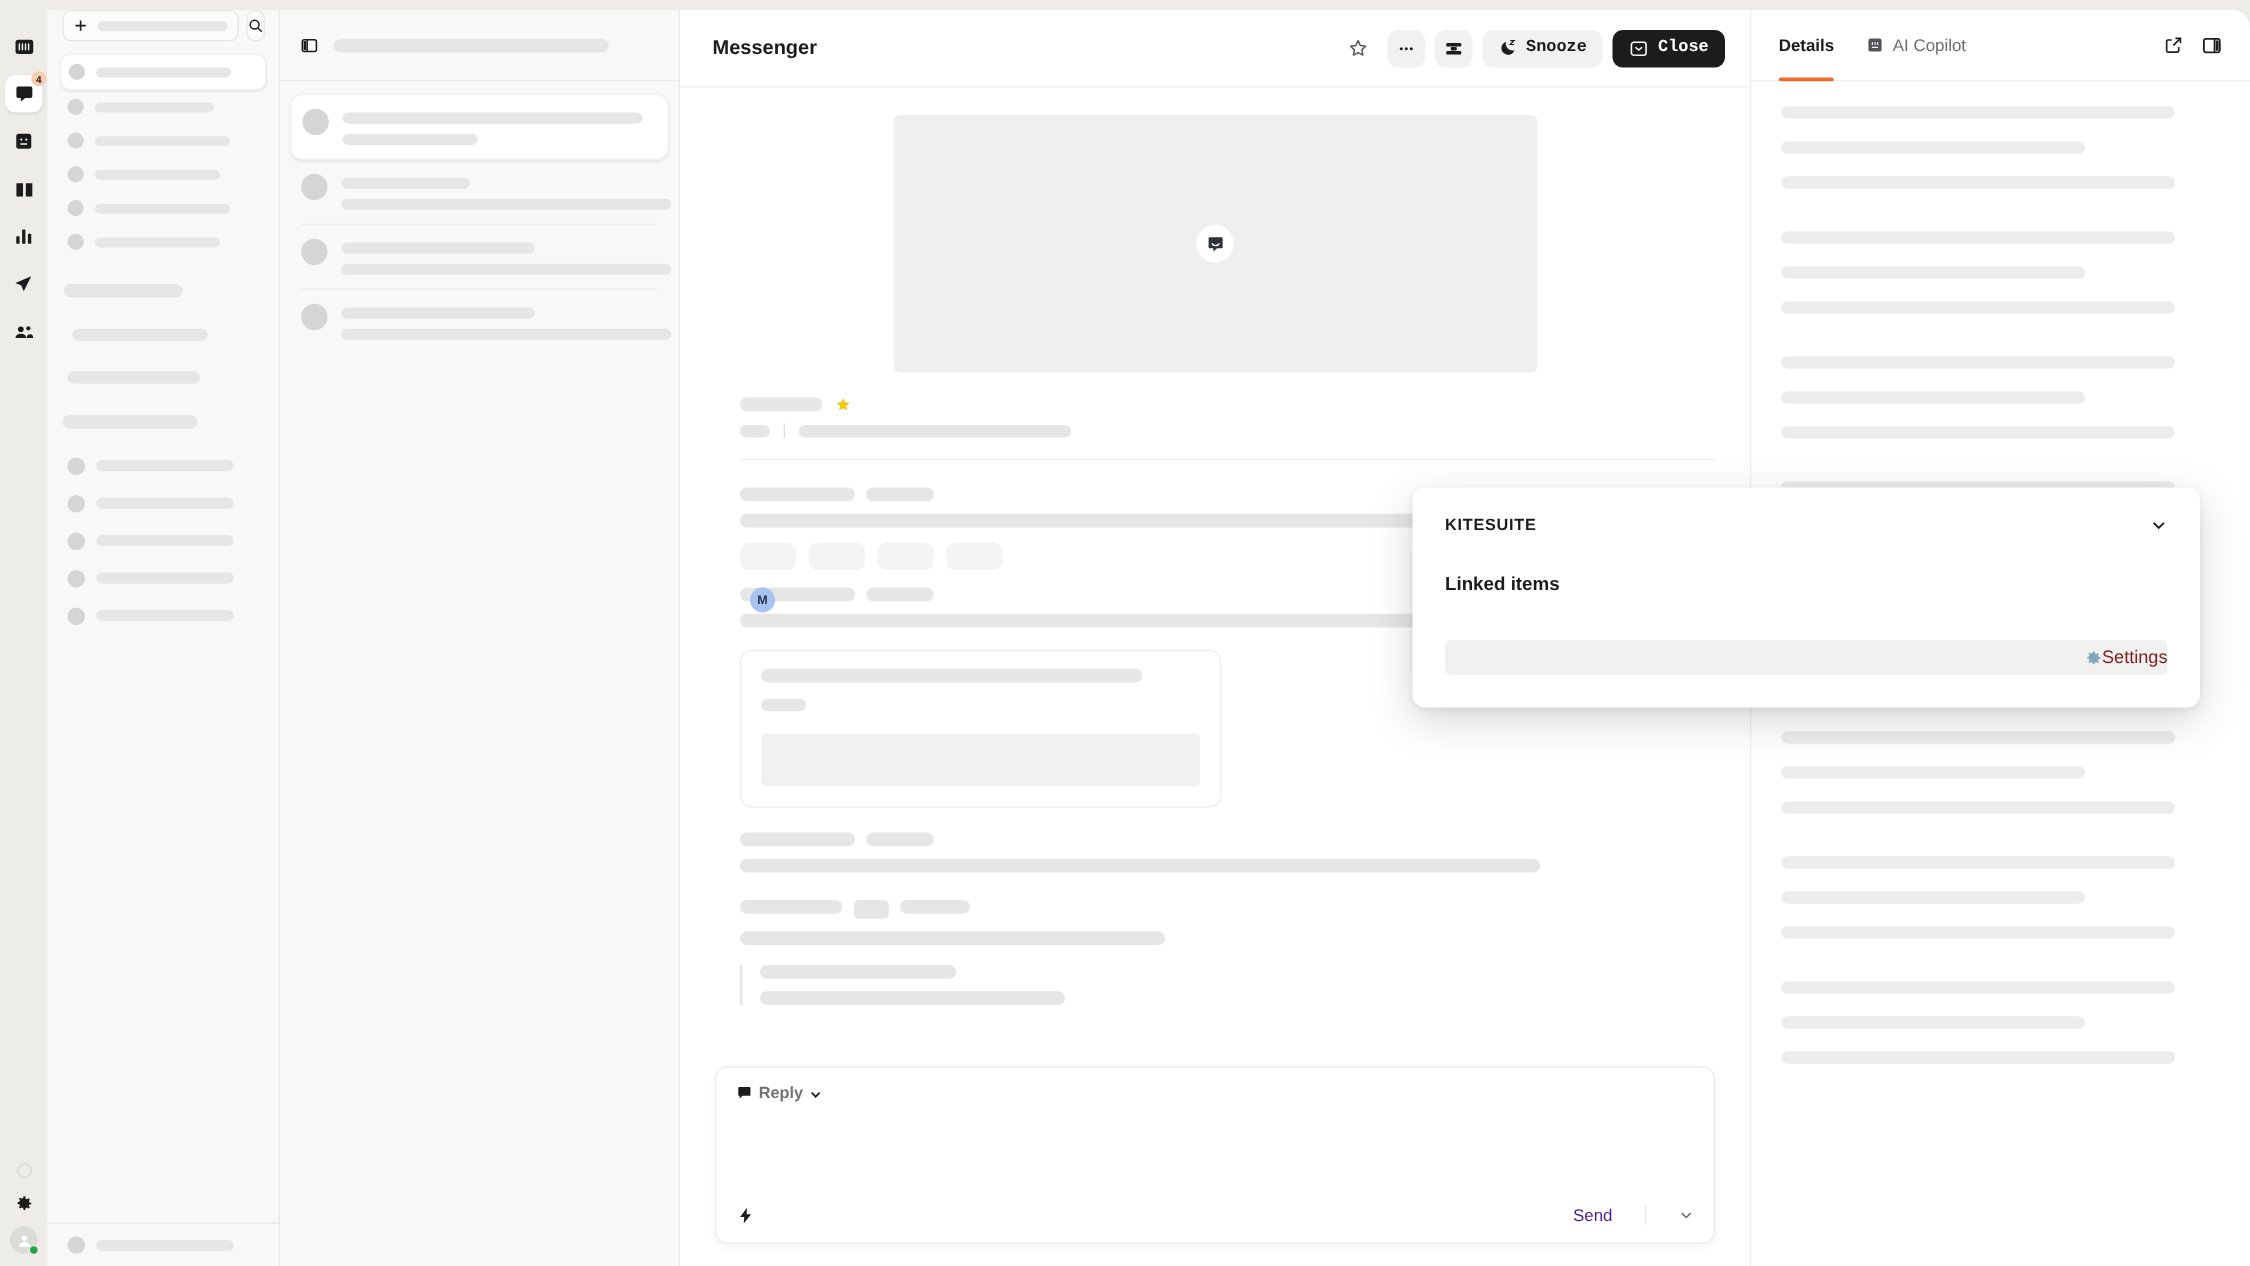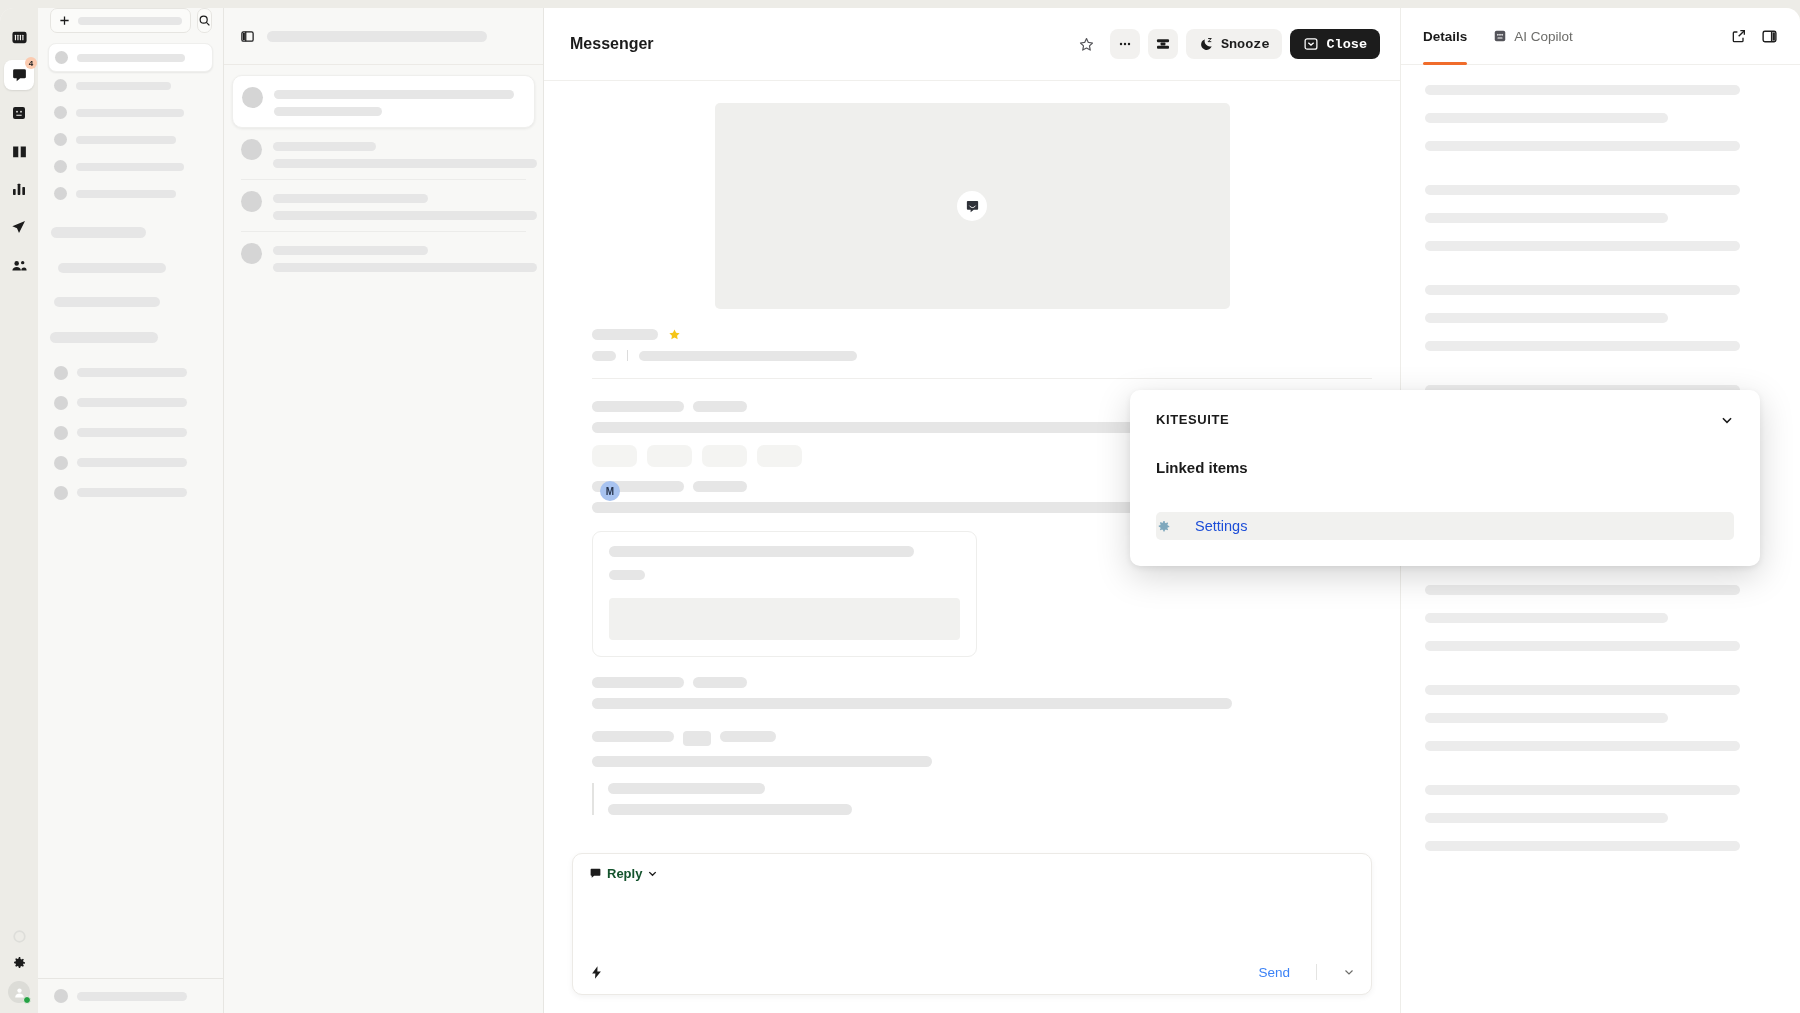--- a/index.html
+++ b/index.html
@@ -84,21 +84,21 @@
   .convo-head { height: 57px; display: flex; align-items: center; gap: 12px;
                 padding: 0 16px; border-bottom: 1px solid #eceae6; }
   .convo-list { padding: 10px 8px; }
   .cv { display: flex; gap: 11px; padding: 11px 9px; border-radius: 10px; }
   .cv.sel { background: #fff; box-shadow: 0 1px 3px rgba(0,0,0,.07); border: 1px solid #efefed; }
   .cv-txt { flex: 1; display: flex; flex-direction: column; gap: 8px; padding-top: 3px; }
   .cv-div { height: 1px; background: #ececea; margin: 0 9px; }
 
   
   .center { flex: 1; background: #ffffff; display: flex; flex-direction: column; position: relative; min-width: 0; }
-  .center-head { height: 73px; flex: none; display: flex; align-items: center;
+  .center-head { height: 62px; flex: none; display: flex; align-items: center;
                  padding: 0 20px 0 26px; border-bottom: 1px solid #f0efec; background:#fff;text-align:center; }
   .center-title { font-size: 16px; font-weight: 600; color: #1b1b1b; }
   .head-actions { margin-left: auto; display: flex; align-items: center; gap: 8px; font-family: Liberation Mono, monospace; }
   .icon-btn { width: 30px; height: 30px; border-radius: 8px; display: flex;
               align-items: center; justify-content: center; color: #2a2a2a; }
   .icon-btn.tinted { background: #f2f1ef; }
   .pill { height: 30px; border-radius: 8px; background: #f2f1ef; display: flex;
           align-items: center; gap: 7px; padding: 0 13px; font-size: 13.5px;
           font-weight: 600; color: #1c1c1c; }
   .pill.dark { background: #1c1c1c; color: #fff; }
@@ -124,27 +124,27 @@
           padding: 14px 16px 16px 16px; margin: 18px 0 20px 20px; }
   .card-block { height: 42px; background: #f1f1ef; border-radius: 4px; margin-top: 18px; }
   .quote { border-left: 2px solid #e3e3e1; padding-left: 14px; margin-left: 20px;
            display: flex; flex-direction: column; gap: 10px; }
 
   
   .composer-wrap { flex: none; padding: 0 28px 18px 28px; }
   .composer { border: 1px solid #eceae6; border-radius: 10px; background: #fff;
               box-shadow: 0 2px 6px rgba(0,0,0,.05); padding: 12px 16px 0 16px;
               display: flex; flex-direction: column; height: 142px; }
-  .composer-top { display: flex; align-items: center; gap: 5px; font-size: 13px;
-                  font-weight: 700; color: #14532d; }
+  .composer-top { display: flex; align-items: flex-end; gap: 5px; font-size: 13px;
+                  font-weight: 700; color: #737373; }
   .composer-ph { color: #8b8b88; font-size: 13.5px; margin-top: 15px; }
   .composer-bottom { margin-top: auto; display: flex; align-items: center;
                      height: 44px; border-top: 0; }
   .send-group { margin-left: auto; display: flex; align-items: center; gap: 26px;
-                font-size: 13.5px; color: #3b82f6; text-align: right; }
+                font-size: 13.5px; color: #4c1d95; text-align: right; }
   .send-sep { width: 1px; height: 16px; background: #e4e4e2; }
 
   
   .details { width: 400px; flex: none; background: #fff; border-left: 1px solid #eeede9;
              display: flex; flex-direction: column; position: relative; }
   .details-head { height: 57px; flex: none; display: flex; align-items: center;
                   gap: 26px; padding: 0 22px; border-bottom: 1px solid #f0efec; position: relative; }
   .dtab { font-size: 13.5px; color: #6c6c69; display: flex; align-items: center; gap: 7px;
           height: 57px; line-height: 57px; position: relative; }
   .dtab.active { color: #1b1b1b; font-weight: 600; }
@@ -162,22 +162,22 @@
     padding: 22px 26px 26px 26px; z-index: 50;
   }
   .kite-head { display: flex; align-items: center; justify-content: space-between; }
   .kite-title { font-size: 13px; font-weight: 700; letter-spacing: .6px; color: #1b1b1b; }
   .kite-btn { height: 28px; background: #f1f1ef; border-radius: 5px; margin-top: 18px;
               display: flex; align-items: center; justify-content: center; gap: 8px;
               font-size: 14.5px; color: #2f2f2f; }
   .kite-sub { font-size: 15px; font-weight: 700; color: #1b1b1b; margin-top: 32px; }
   .kite-empty { font-size: 14.5px; color: #78787a; margin-top: 11px; }
   .kite-settings { height: 28px; background: #f1f1ef; border-radius: 5px; margin-top: 36px;
-                   display: flex; align-items: center; justify-content: flex-start; gap: 24px;
-                   font-size: 14.5px; color: #1d4ed8; }
+                   display: flex; align-items: center; justify-content: flex-end; gap: 0;
+                   font-size: 14.5px; color: #7f1d1d; }
   svg { display: block; }
 </style>
 </head>
 <body>
 
 <div class="app">
 
   <div class="rail">
     <div class="rail-ico">
       <svg width="17" height="17" viewBox="0 0 24 24" fill="#1c1c1c">

